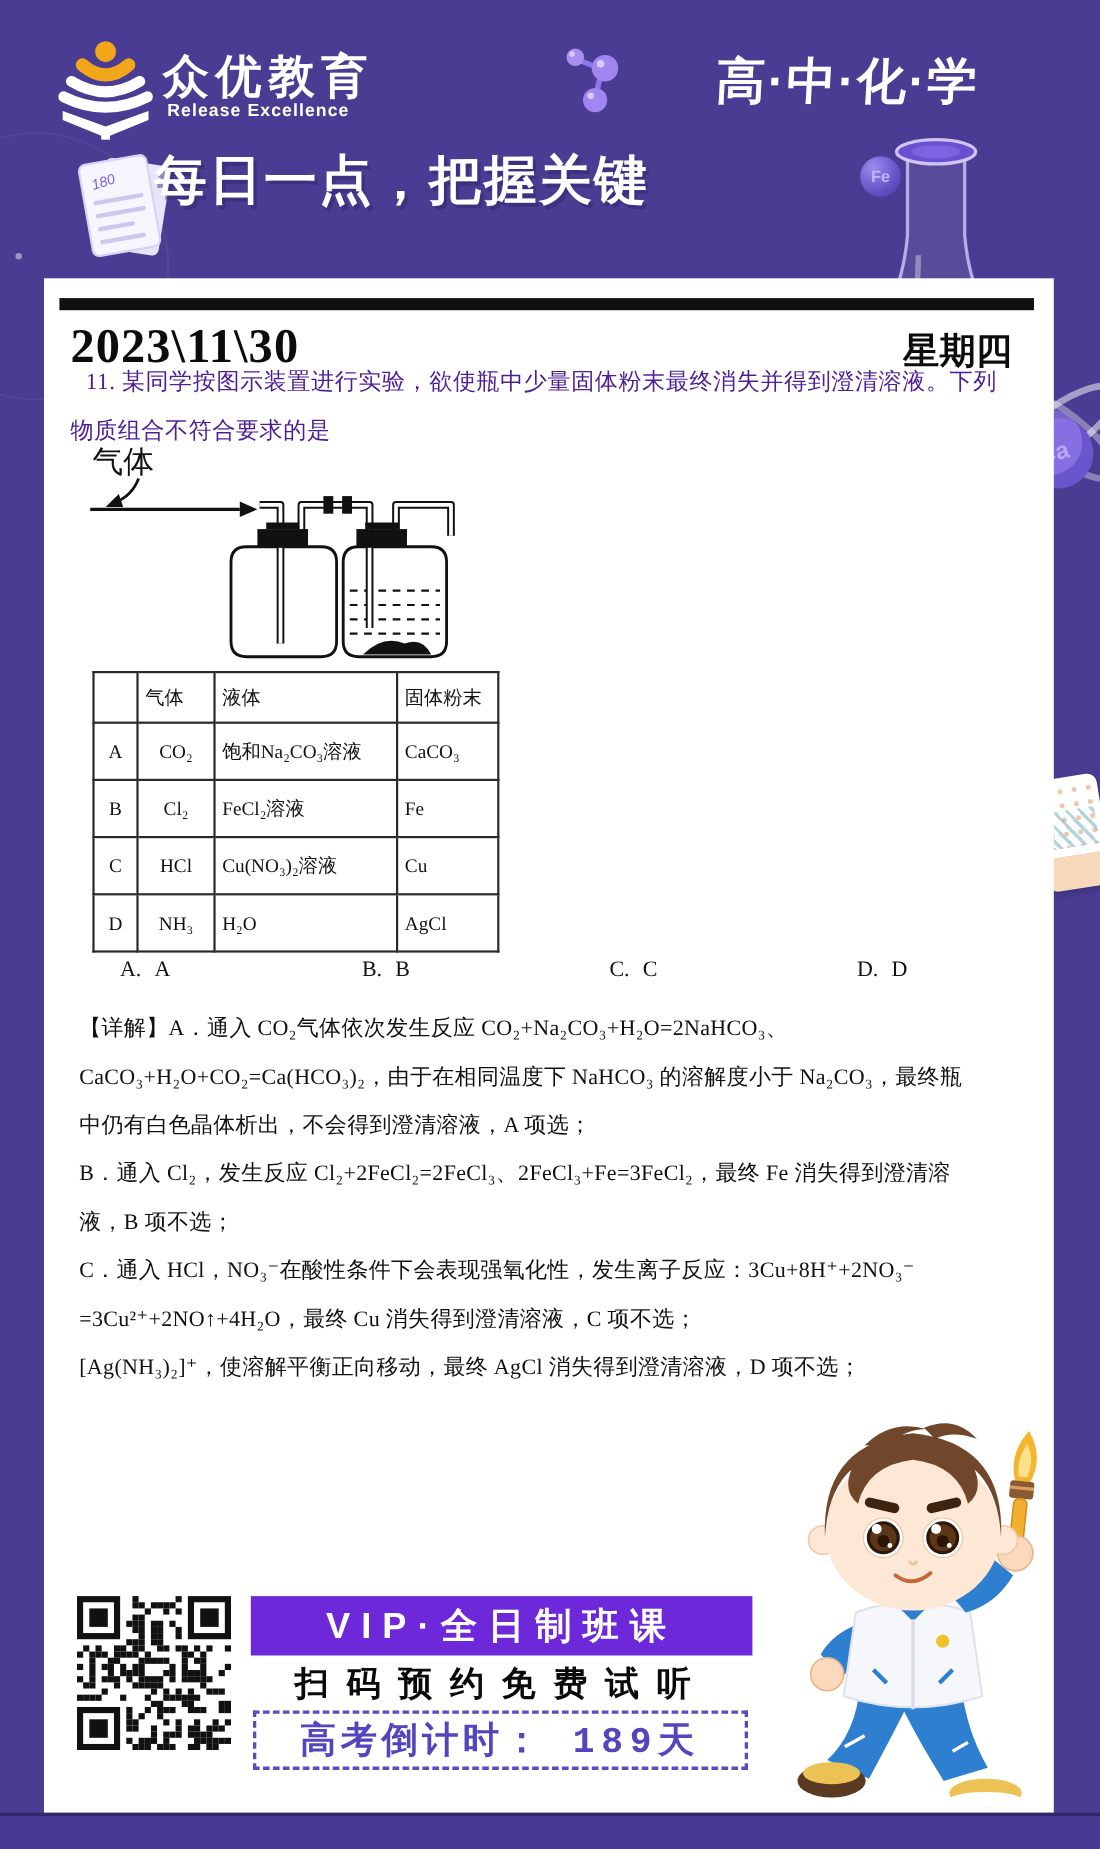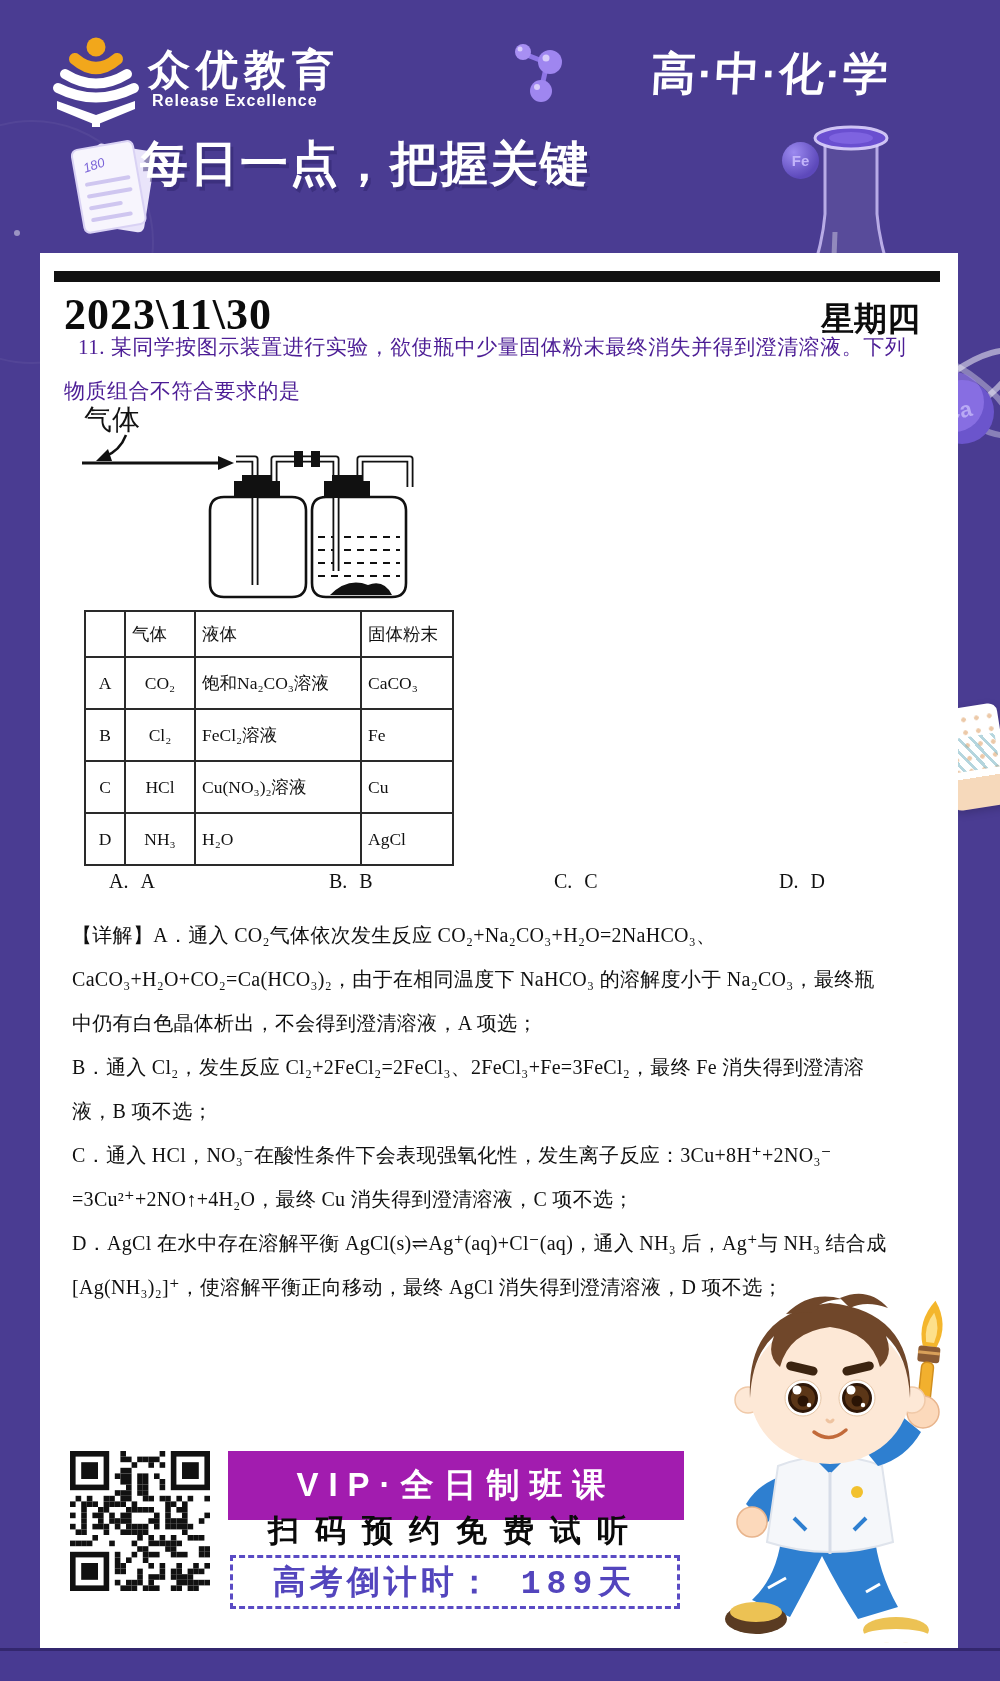--- a/index.html
+++ b/index.html
@@ -46,21 +46,21 @@
   .choices{left:0;top:617px;width:860px;height:32px;margin-left:24px;}
   .choice{position:absolute;top:0;font-size:20px;color:#111;}
   .choice .v{margin-left:12px;}
   .ch-a{left:45px;} .ch-b{left:265px;font-family:Liberation Serif, serif;} .ch-c{left:490px;} .ch-d{left:715px;}
 
   .exp{left:32px;top:660px;width:852px;}
   .exp-line{height:44px;line-height:44px;font-size:20px;color:#101010;white-space:nowrap;letter-spacing:.3px;}
 
   
   .qr{left:30px;top:1198px;width:140px;height:140px;}
-  .vip-banner{left:188px;top:1198px;width:456px;height:69px;background:#a21caf;
+  .vip-banner{left:188px;top:1198px;width:456px;height:54px;background:#6d28d9;
               font-family:"Liberation Sans","DejaVu Sans",sans-serif;
               display:flex;align-items:center;justify-content:center;
               color:#fff;font-size:33px;font-weight:900;letter-spacing:10px;}
   .scan{left:188px;top:1256px;width:456px;height:44px;
         font-family:"Liberation Sans","DejaVu Sans",sans-serif;
         display:flex;align-items:center;justify-content:center;
         color:#0a0a0a;font-size:31px;font-weight:900;letter-spacing:16px;}
   .countdown{left:190px;top:1302px;width:450px;height:54px;border:3px dashed #5a4bc4;box-sizing:border-box;
              font-family:Liberation Mono, monospace;
              display:flex;align-items:center;justify-content:center;
@@ -248,21 +248,20 @@
     </div>
 
     <div class="abs exp">
       <div class="exp-line">【详解】A．通入 CO₂气体依次发生反应 CO₂+Na₂CO₃+H₂O=2NaHCO₃、</div>
       <div class="exp-line">CaCO₃+H₂O+CO₂=Ca(HCO₃)₂，由于在相同温度下 NaHCO₃ 的溶解度小于 Na₂CO₃，最终瓶</div>
       <div class="exp-line">中仍有白色晶体析出，不会得到澄清溶液，A 项选；</div>
       <div class="exp-line">B．通入 Cl₂，发生反应 Cl₂+2FeCl₂=2FeCl₃、2FeCl₃+Fe=3FeCl₂，最终 Fe 消失得到澄清溶</div>
       <div class="exp-line">液，B 项不选；</div>
       <div class="exp-line">C．通入 HCl，NO₃⁻在酸性条件下会表现强氧化性，发生离子反应：3Cu+8H⁺+2NO₃⁻</div>
       <div class="exp-line">=3Cu²⁺+2NO↑+4H₂O，最终 Cu 消失得到澄清溶液，C 项不选；</div>
-      <div class="exp-line">D．AgCl 在水中存在溶解平衡 AgCl(s)⇌Ag⁺(aq)+Cl⁻(aq)，通入 NH₃ 后，Ag⁺与 NH₃ 结合成</div>
       <div class="exp-line">[Ag(NH₃)₂]⁺，使溶解平衡正向移动，最终 AgCl 消失得到澄清溶液，D 项不选；</div>
     </div>
 
     <div class="abs qr" id="qr"><svg xmlns="http://www.w3.org/2000/svg" width="140" height="140" fill="#111">
           <rect width="140" height="140" fill="#fff"></rect>
           <rect x="50.4" y="0" width="5.6" height="5.6"></rect>
           <rect x="89.6" y="0" width="5.6" height="5.6"></rect>
           <rect x="50.4" y="5.6" width="5.6" height="5.6"></rect>
           <rect x="56" y="5.6" width="5.6" height="5.6"></rect>
           <rect x="67.19999999999999" y="5.6" width="5.6" height="5.6"></rect>

